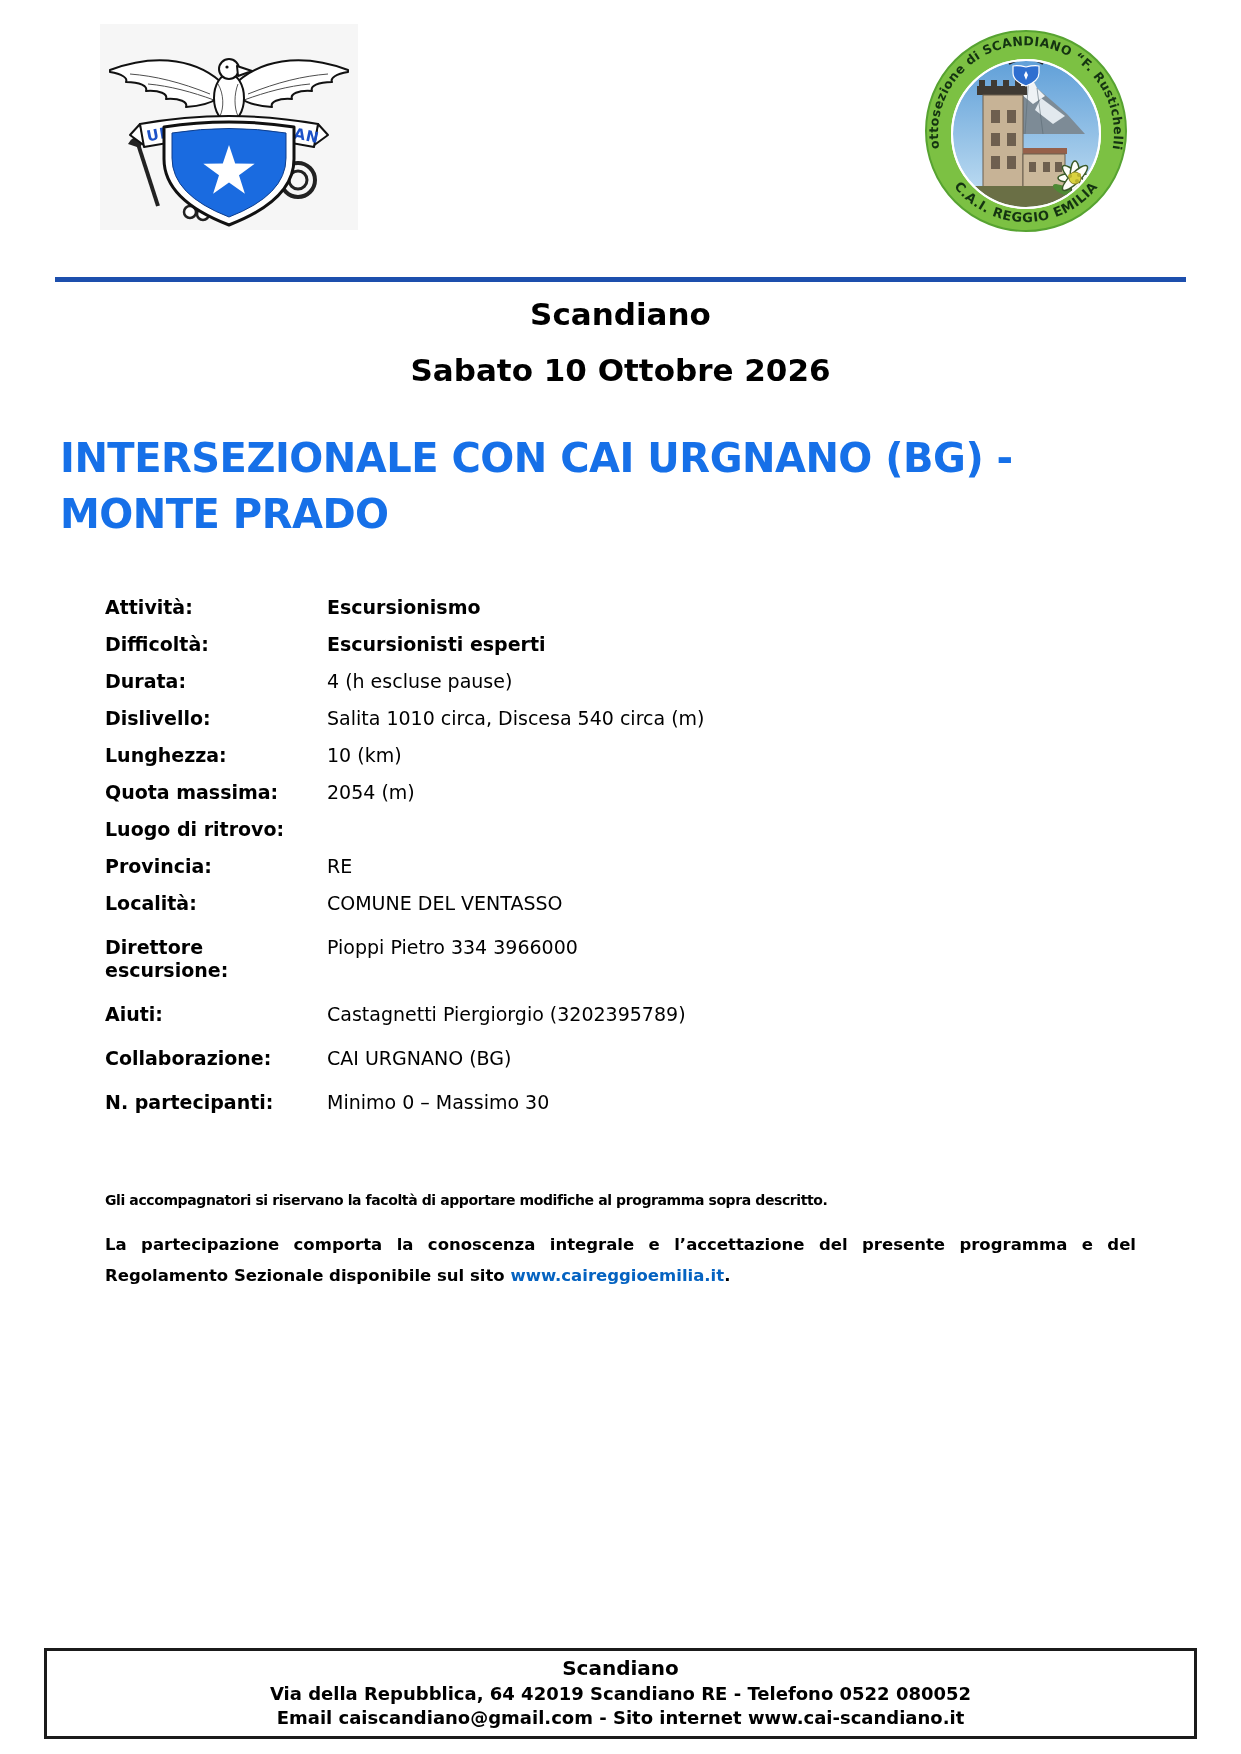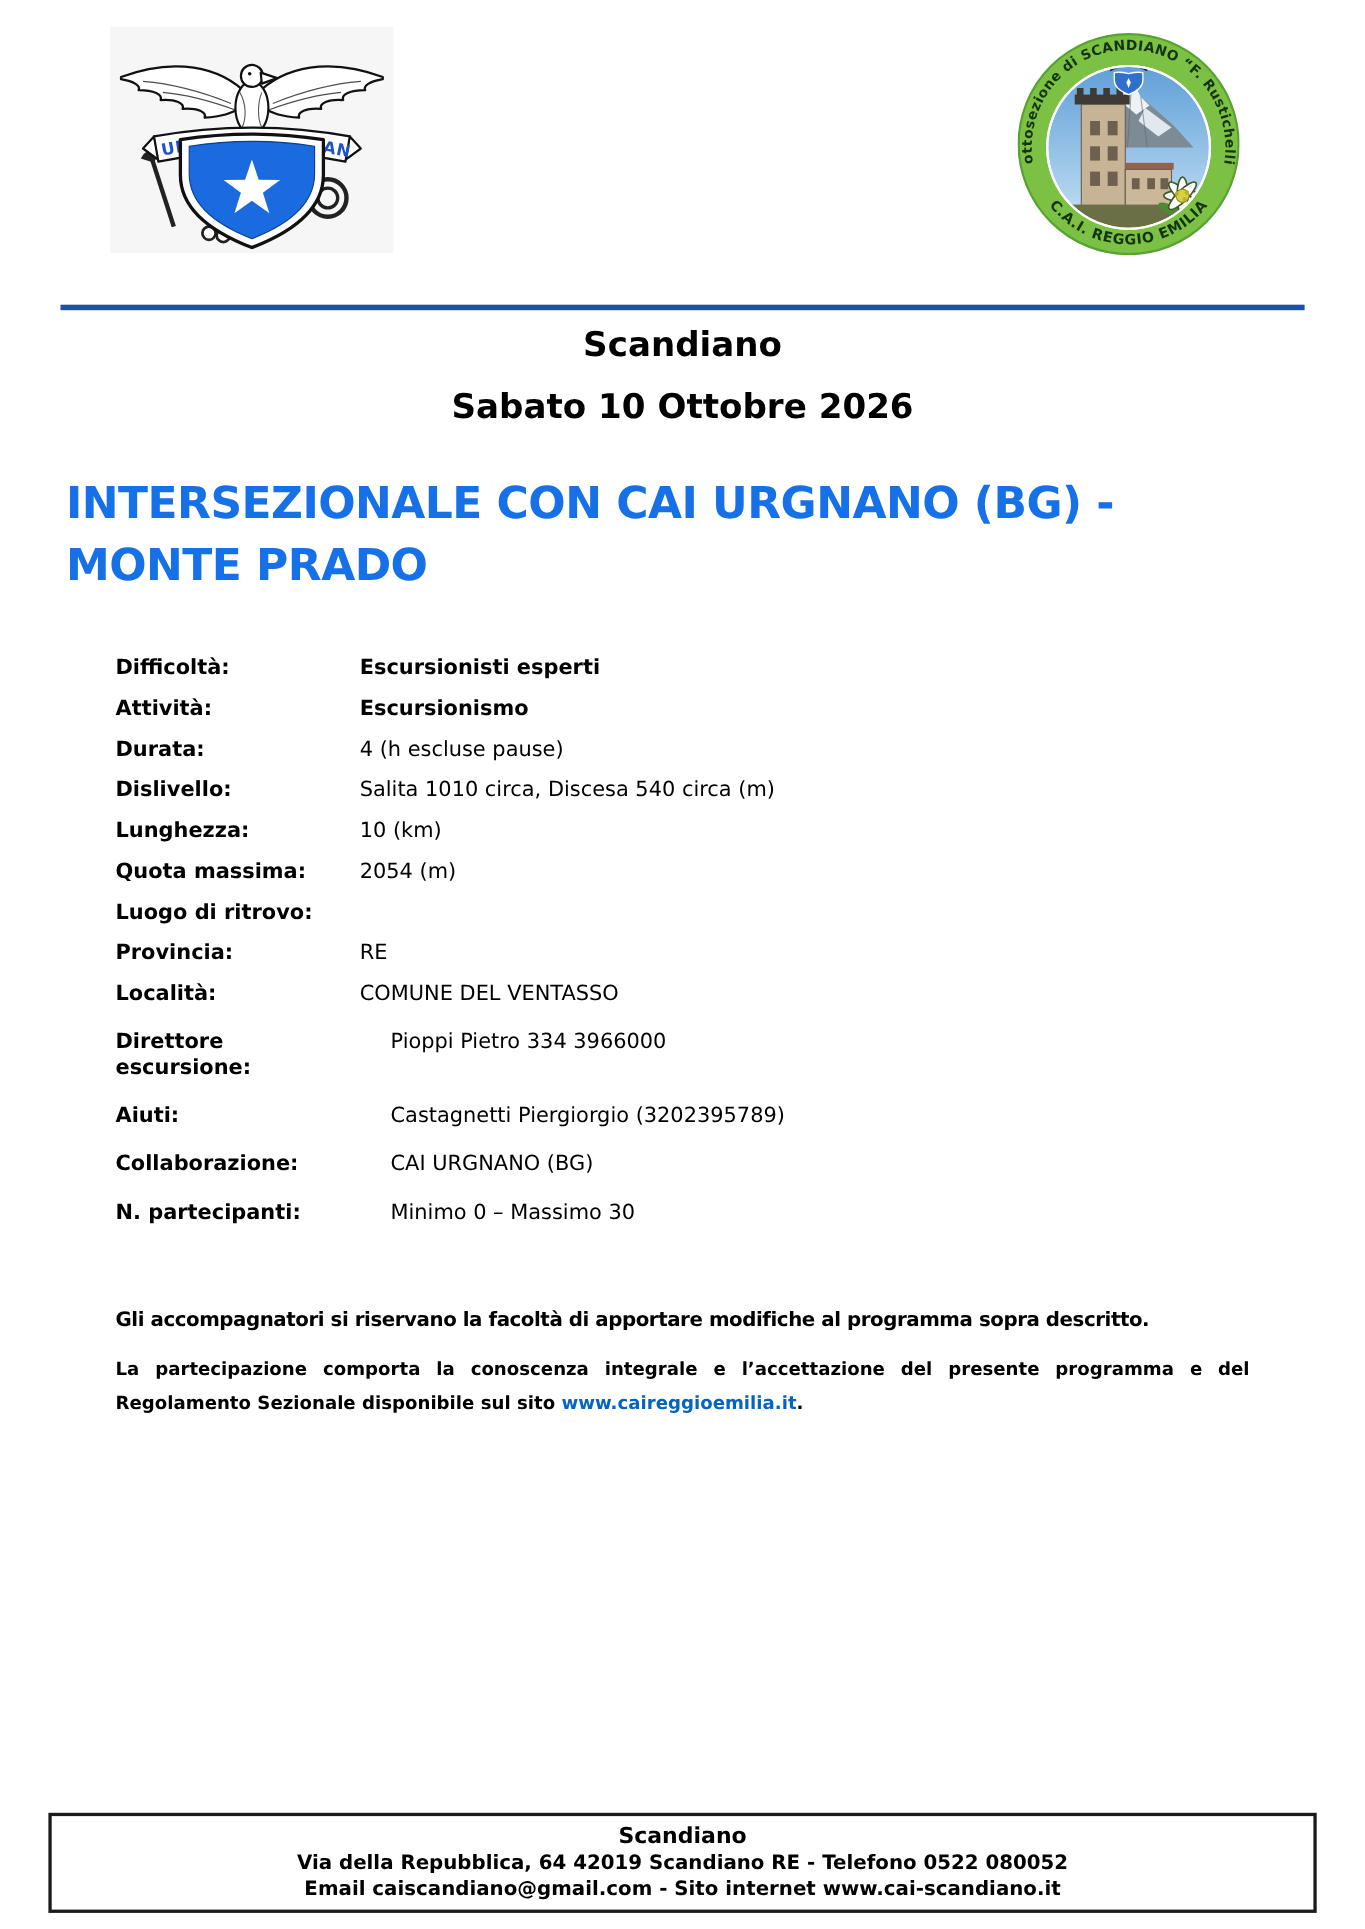--- a/index.html
+++ b/index.html
@@ -22,26 +22,26 @@
 
   
   .t-section { margin:14px 0 0; text-align:center; font-size:31px; font-weight:bold; line-height:36px; }
   .t-date    { margin:20px 0 0; text-align:center; font-size:31px; font-weight:bold; line-height:36px; }
   .t-event   { margin:42px 60px 0; font-size:40px; font-weight:bold;
                color:#1670e8; line-height:56px; letter-spacing:-0.5px; }
 
   
   .details { margin:54px 105px 0; font-size:19px; }
   .row { display:flex; margin-bottom:14px; line-height:23px; }
-  .row.gap { margin-top:21px;gap:28px; }
+  .row.gap { margin-top:21px; }
   .lbl { width:222px; flex:none; font-weight:bold; }
   .val.strong { font-weight:bold; }
 
   
-  .disclaimer { margin:73px 105px 0; font-size:18px; font-weight:bold; letter-spacing:-0.4px; line-height:26px; }
+  .disclaimer { margin:73px 105px 0; font-size:14px; font-weight:bold; letter-spacing:-0.4px; line-height:26px; }
   .legal { margin:16px 105px 0; font-size:16.5px; font-weight:bold; text-align:justify; line-height:31px; }
   .legal a { color:#0563c1; cursor:pointer; }
 
   
   .footer { position:absolute; left:44px; right:44px; top:1648px;
             border:3px solid #1b1b1b; background:#fff; text-align:center;
             padding:5px 10px 8px; }
   .f-title { font-size:20px; font-weight:bold; line-height:24px; }
   .f-line  { font-size:18px; font-weight:bold; line-height:20px; margin-top:4px; }
 </style>
@@ -169,26 +169,26 @@
   </div>
 
   <div class="rule"></div>
 
   <h1 class="t-section">Scandiano</h1>
   <h2 class="t-date">Sabato 10 Ottobre 2026</h2>
   <h2 class="t-event"><span>INTERSEZIONALE CON CAI URGNANO (BG) -</span><br><span>MONTE PRADO</span></h2>
 
   <div class="details">
     <div class="row">
+      <span class="lbl">Attività:</span>
+      <span class="val strong">Escursionismo</span>
+    </div>
+    <div class="row">
       <span class="lbl">Difficoltà:</span>
       <span class="val strong">Escursionisti esperti</span>
-    </div>
-    <div class="row">
-      <span class="lbl">Attività:</span>
-      <span class="val strong">Escursionismo</span>
     </div>
     <div class="row">
       <span class="lbl">Durata:</span>
       <span class="val">4 (h escluse pause)</span>
     </div>
     <div class="row">
       <span class="lbl">Dislivello:</span>
       <span class="val">Salita 1010 circa, Discesa 540 circa (m)</span>
     </div>
     <div class="row">

